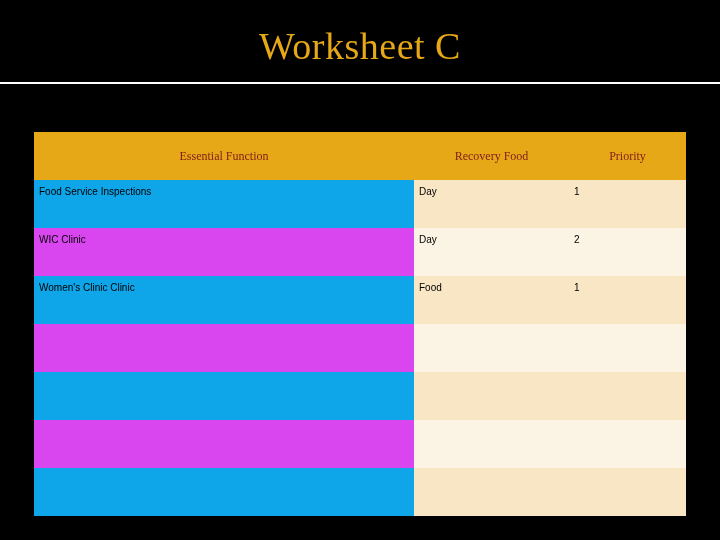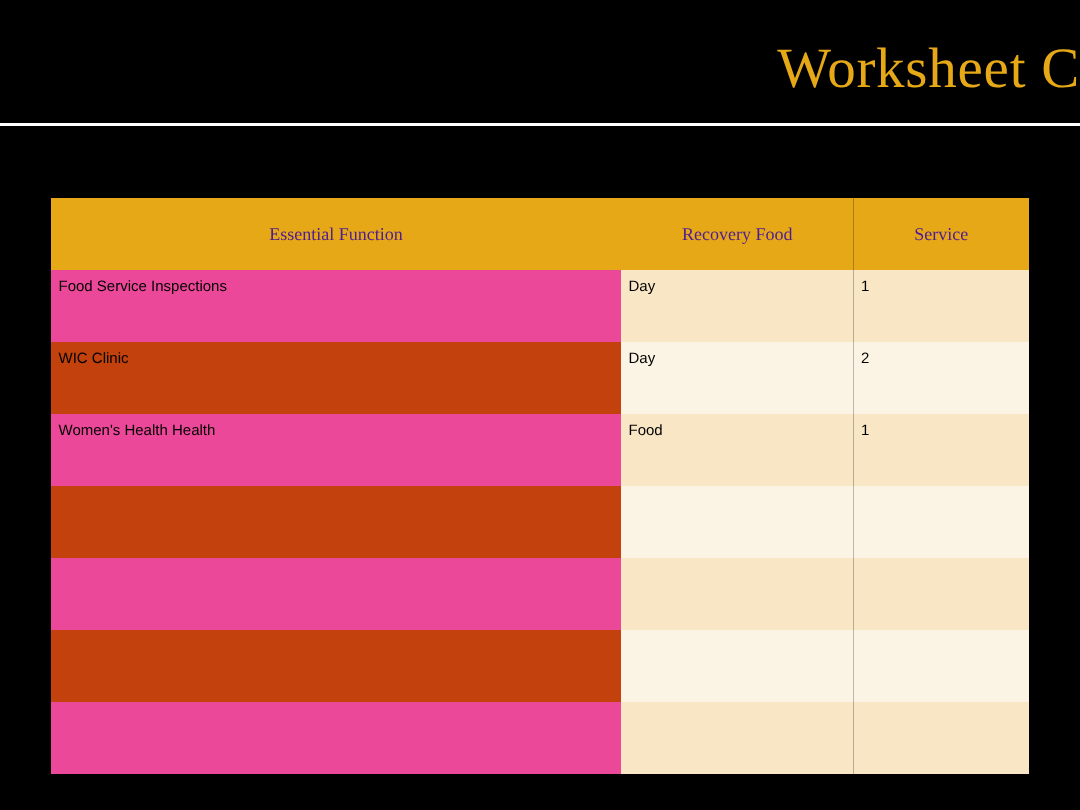--- a/index.html
+++ b/index.html
@@ -6,21 +6,21 @@
   html, body { width: 720px; height: 540px; }
   body {
     background: #000;
     font-family: "Segoe UI", Arial, sans-serif;
     position: relative;
   }
   .title {
     color: #e6a817;
     font-size: 38px;
     font-weight: 400;
-    text-align: right;
+    text-align: center;
     padding-top: 24px;
     letter-spacing: 0.5px;
     font-family: Georgia, "Times New Roman", serif;
   }
   .hr {
     border: none;
     border-top: 2px solid #fff;
     margin-top: 14px;
   }
   .table-wrap {
@@ -32,76 +32,76 @@
   table {
     width: 100%;
     border-collapse: collapse;
     table-layout: fixed;
   }
   col.c1 { width: 380px; }
   col.c2 { width: 155px; }
   col.c3 { width: 117px; }
   th {
     background: #e6a817;
-    color: #4c1d95;
+    color: #7f1d1d;
     font-weight: 400;
     font-size: 12px;
     text-align: center;
     height: 48px;
     vertical-align: middle;
     font-family: Georgia, "Times New Roman", serif;
   }
   td {
     height: 48px;
     font-size: 10px;
     color: #000;
     padding: 6px 5px 0 5px;
     vertical-align: top;
     font-family: Arial, sans-serif;
   }
-  tr.odd td.c1 { background: #ec4899; }
+  tr.odd td.c1 { background: #0ea5e9; }
   tr.odd td.c2 { background: #f8e6c5; }
   tr.odd td.c3 { background: #f8e6c5; }
-  tr.even td.c1 { background: #c2410c; }
+  tr.even td.c1 { background: #d946ef; }
   tr.even td.c2 { background: #fbf3e3; }
   tr.even td.c3 { background: #fbf3e3; }
 </style>
 </head>
 <body>
 
 <div class="title">Worksheet C</div>
 <hr class="hr">
 
 <div class="table-wrap">
   <table>
     <colgroup>
       <col class="c1">
         <col class="c2">
         <col class="c3">
     </colgroup>
     <thead>
       <tr>
         <th>Essential Function</th>
         <th>Recovery Food</th>
-        <th>Service</th>
+        <th>Priority</th>
       </tr>
     </thead>
     <tbody>
       <tr class="odd">
         <td class="c1">Food Service Inspections</td>
         <td class="c2">Day</td>
         <td class="c3">1</td>
       </tr>
       <tr class="even">
         <td class="c1">WIC Clinic</td>
         <td class="c2">Day</td>
         <td class="c3">2</td>
       </tr>
       <tr class="odd">
-        <td class="c1">Women's Health Health</td>
+        <td class="c1">Women's Clinic Clinic</td>
         <td class="c2">Food</td>
         <td class="c3">1</td>
       </tr>
       <tr class="even">
         <td class="c1"></td>
         <td class="c2"></td>
         <td class="c3"></td>
       </tr>
       <tr class="odd">
         <td class="c1"></td>

